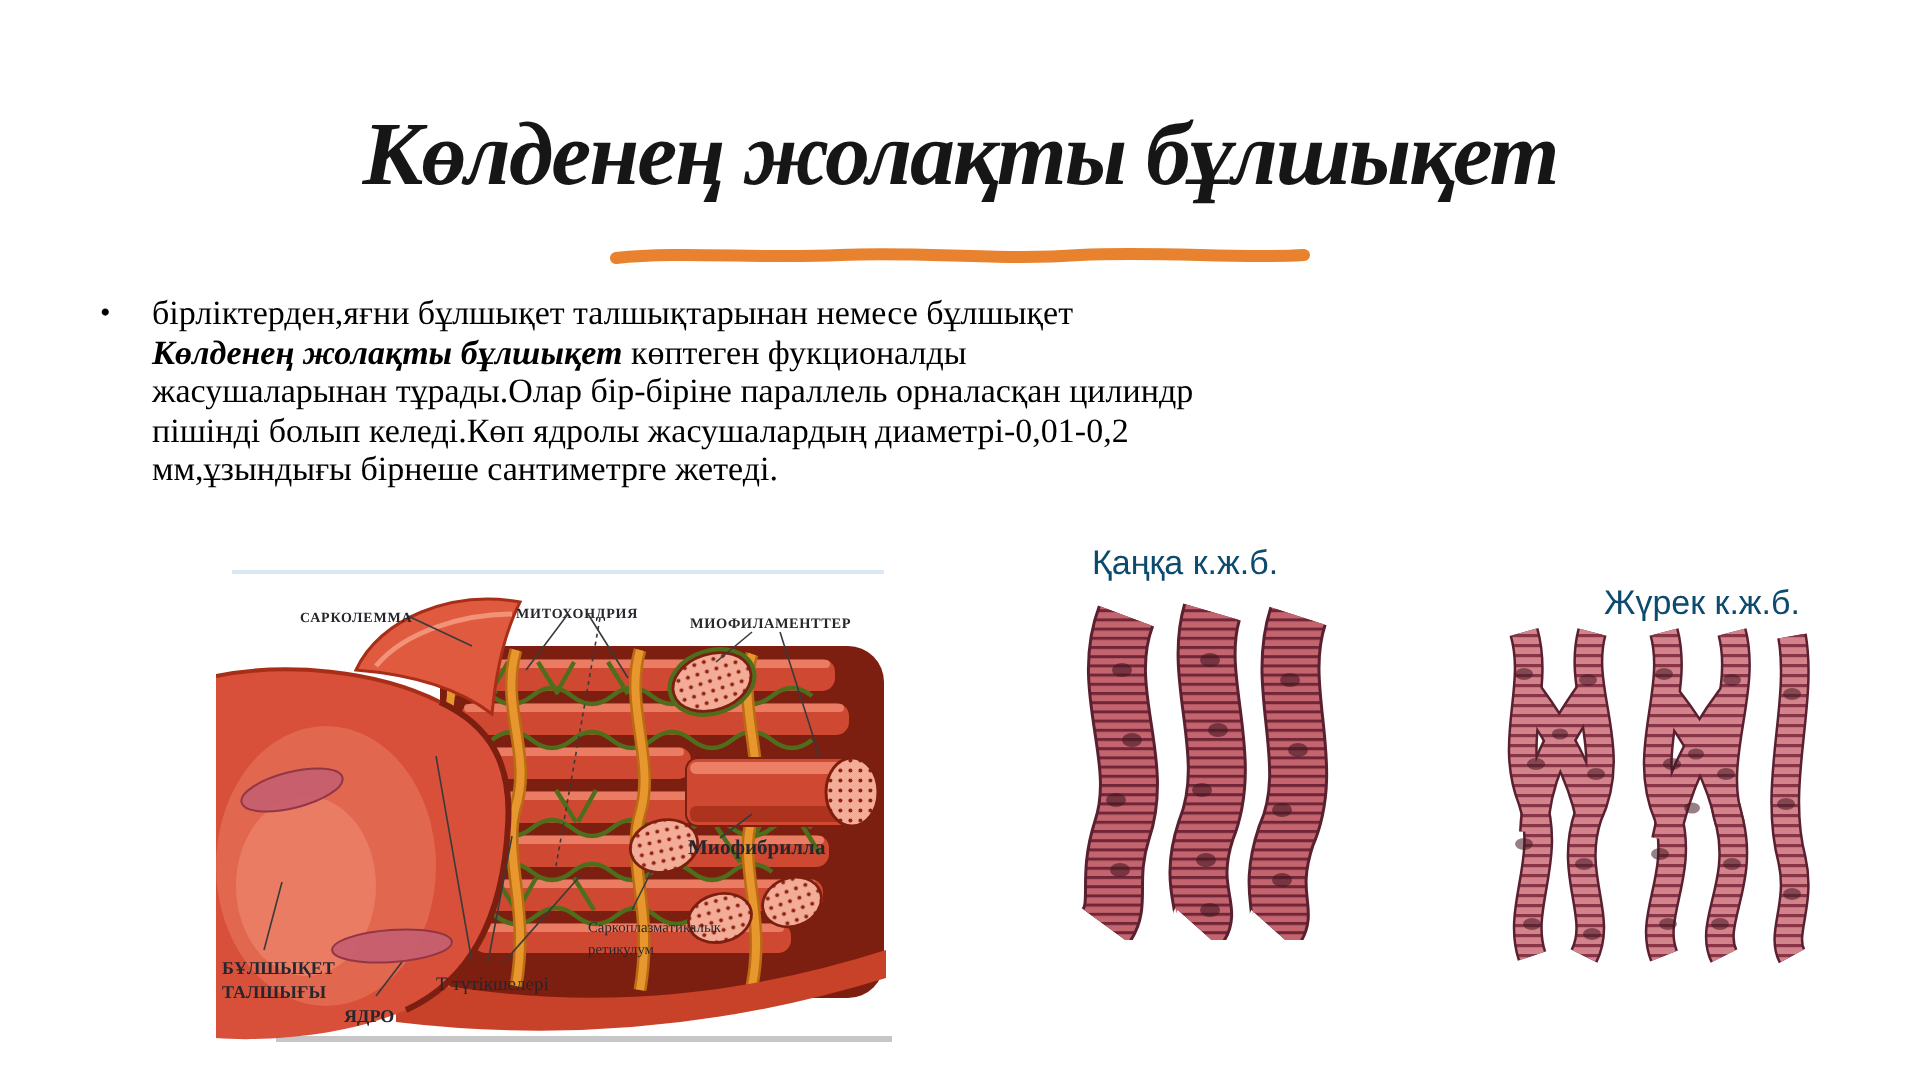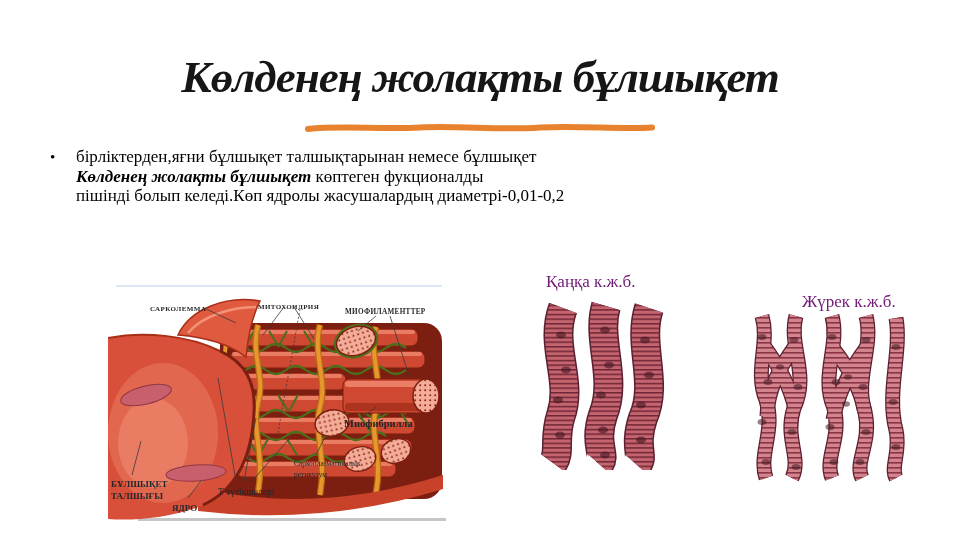--- a/index.html
+++ b/index.html
@@ -7,21 +7,21 @@
          font-family:"Liberation Serif",serif;}
   .title{position:absolute;top:48px;left:0;width:960px;text-align:center;
          font-weight:bold;font-style:italic;font-size:45px;line-height:58px;
          color:#161616;letter-spacing:-1px;}
   .underline-svg{position:absolute;left:300px;top:119px;width:360px;height:18px;}
   .body-block{position:absolute;left:50px;top:147px;width:760px;display:flex;
               font-size:17px;line-height:19.5px;color:#000;}
   .bullet{width:26px;flex:0 0 26px;font-size:15px;padding-top:1px;}
   .body-lines{flex:1;}
   .lead{font-weight:bold;font-style:italic;}
-  .caption{position:absolute;font-size:17px;color:#701a75;font-family:Liberation Serif, serif;}
+  .caption{position:absolute;font-size:17px;color:#0c4a6e;font-family:Liberation Sans, sans-serif;}
   .cap-skel{left:546px;top:272px;}
   .cap-card{left:778px;top:292px;margin-left:24px;}
   .diagram-svg{position:absolute;left:108px;top:283px;width:340px;height:248px;}
   .skel-svg{position:absolute;left:533px;top:300px;width:140px;height:170px;}
   .card-svg{position:absolute;left:748px;top:312px;width:165px;height:170px;}
   .dlabel{font-family:"Liberation Serif",serif;fill:#26262c;}
 </style>
 </head>
 <body>
 
@@ -32,21 +32,23 @@
   <svg class="underline-svg" viewBox="0 0 360 18">
     <path d="M8,10 C40,6.5 80,10.5 120,8.5 C160,6.5 200,11.5 240,8.5 C280,6.5 320,10.5 352,8.5" fill="none" stroke="#E8822E" stroke-width="6" stroke-linecap="round"></path>
     <path d="M60,8 C120,11 210,6.5 300,9.5" fill="none" stroke="#E8822E" stroke-width="3" stroke-linecap="round"></path>
   </svg>
 
   <div class="body-block">
     <div class="bullet">•</div>
     <div class="body-lines">
       <div>бірліктерден,яғни бұлшықет талшықтарынан немесе бұлшықет</div>
       <div><span class="lead">Көлденең жолақты бұлшықет</span><span> көптеген фукционалды</span></div>
+      <div>жасушаларынан тұрады.Олар бір-біріне параллель орналасқан цилиндр</div>
       <div>пішінді болып келеді.Көп ядролы жасушалардың диаметрі-0,01-0,2</div>
+      <div>мм,ұзындығы бірнеше сантиметрге жетеді.</div>
     </div>
   </div>
 
   <svg class="diagram-svg" viewBox="0 0 340 248">
     <defs>
       <pattern id="dots" width="5" height="5" patternUnits="userSpaceOnUse">
         <rect width="5" height="5" fill="#f3ac97"></rect>
         <circle cx="2.2" cy="2.2" r="1" fill="#8e2212"></circle>
       </pattern>
     </defs>

